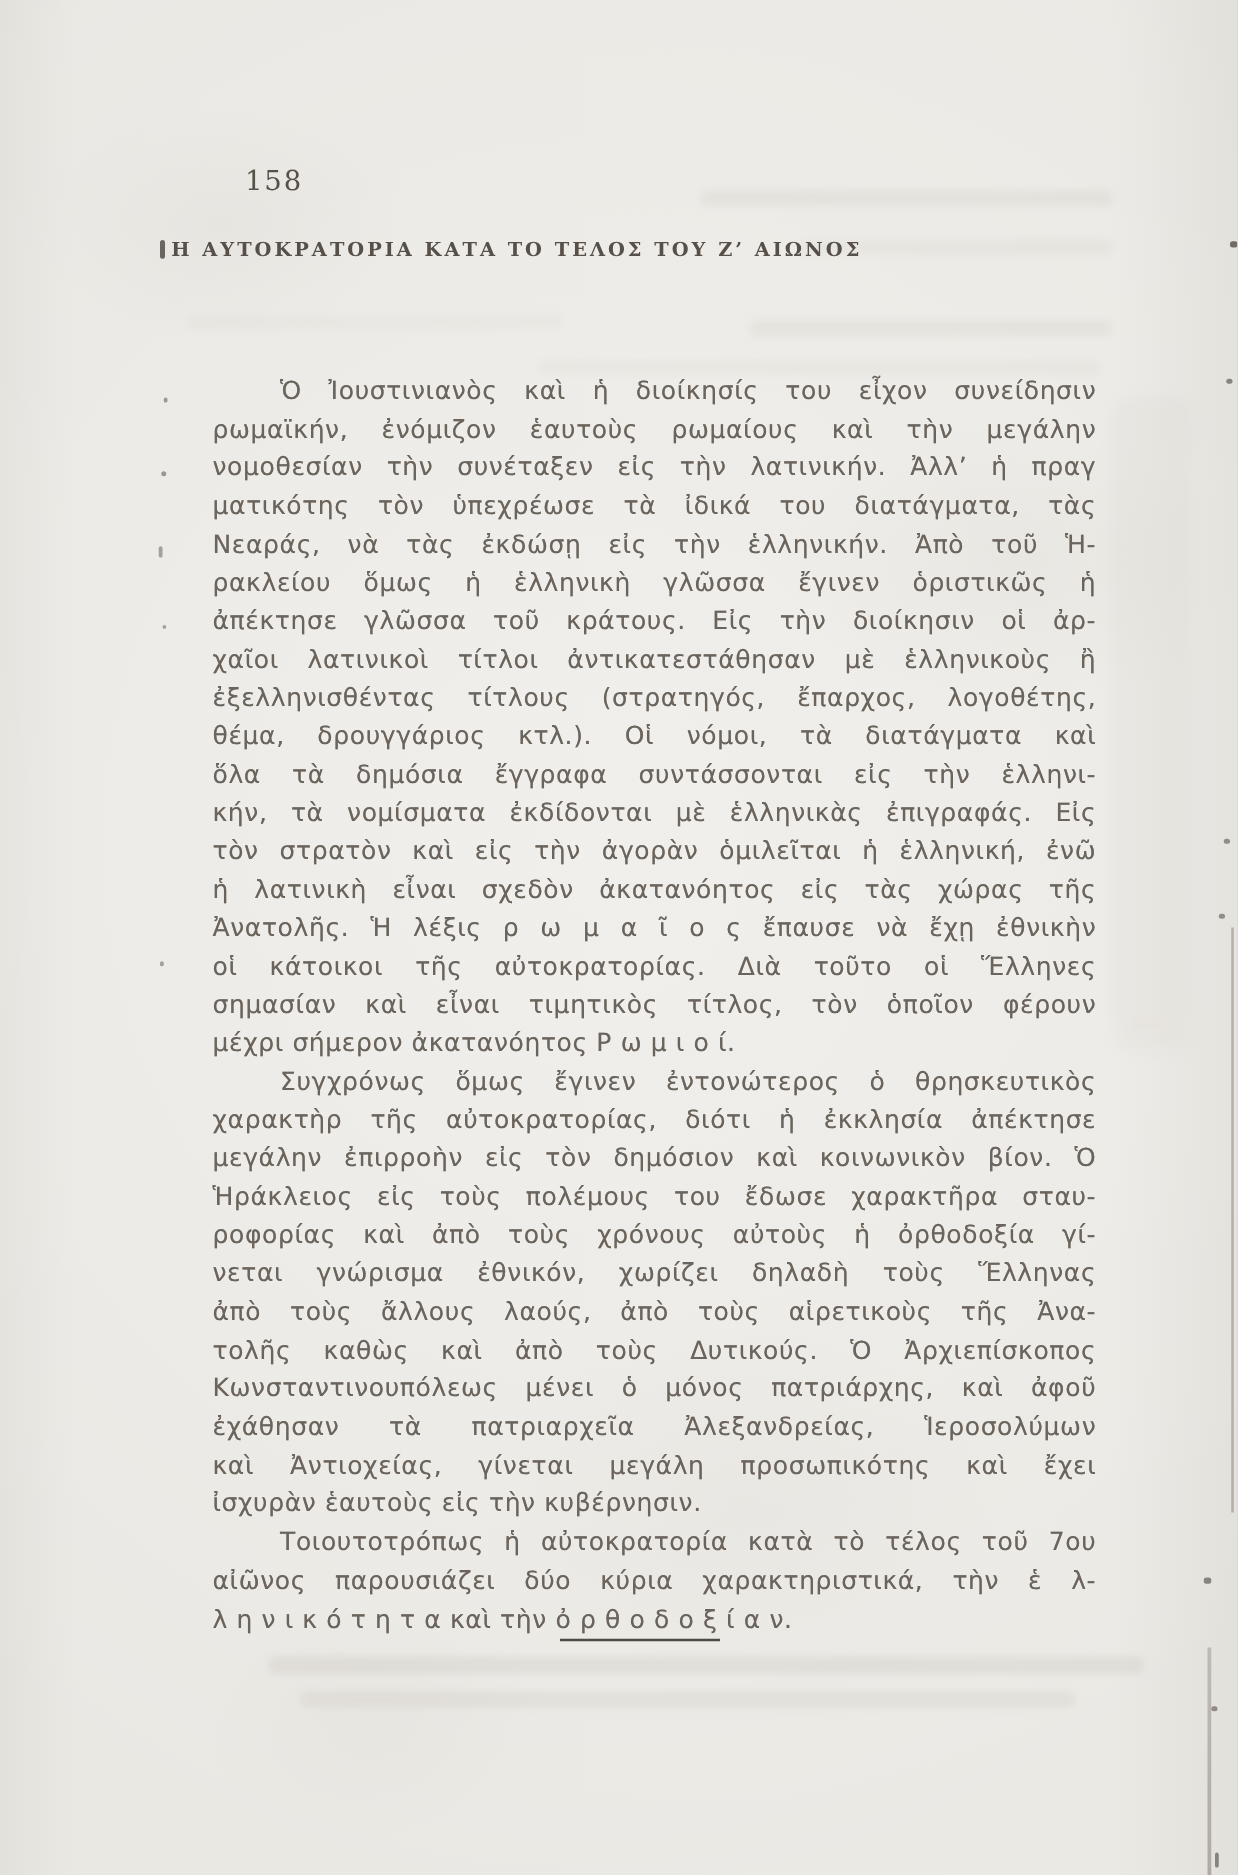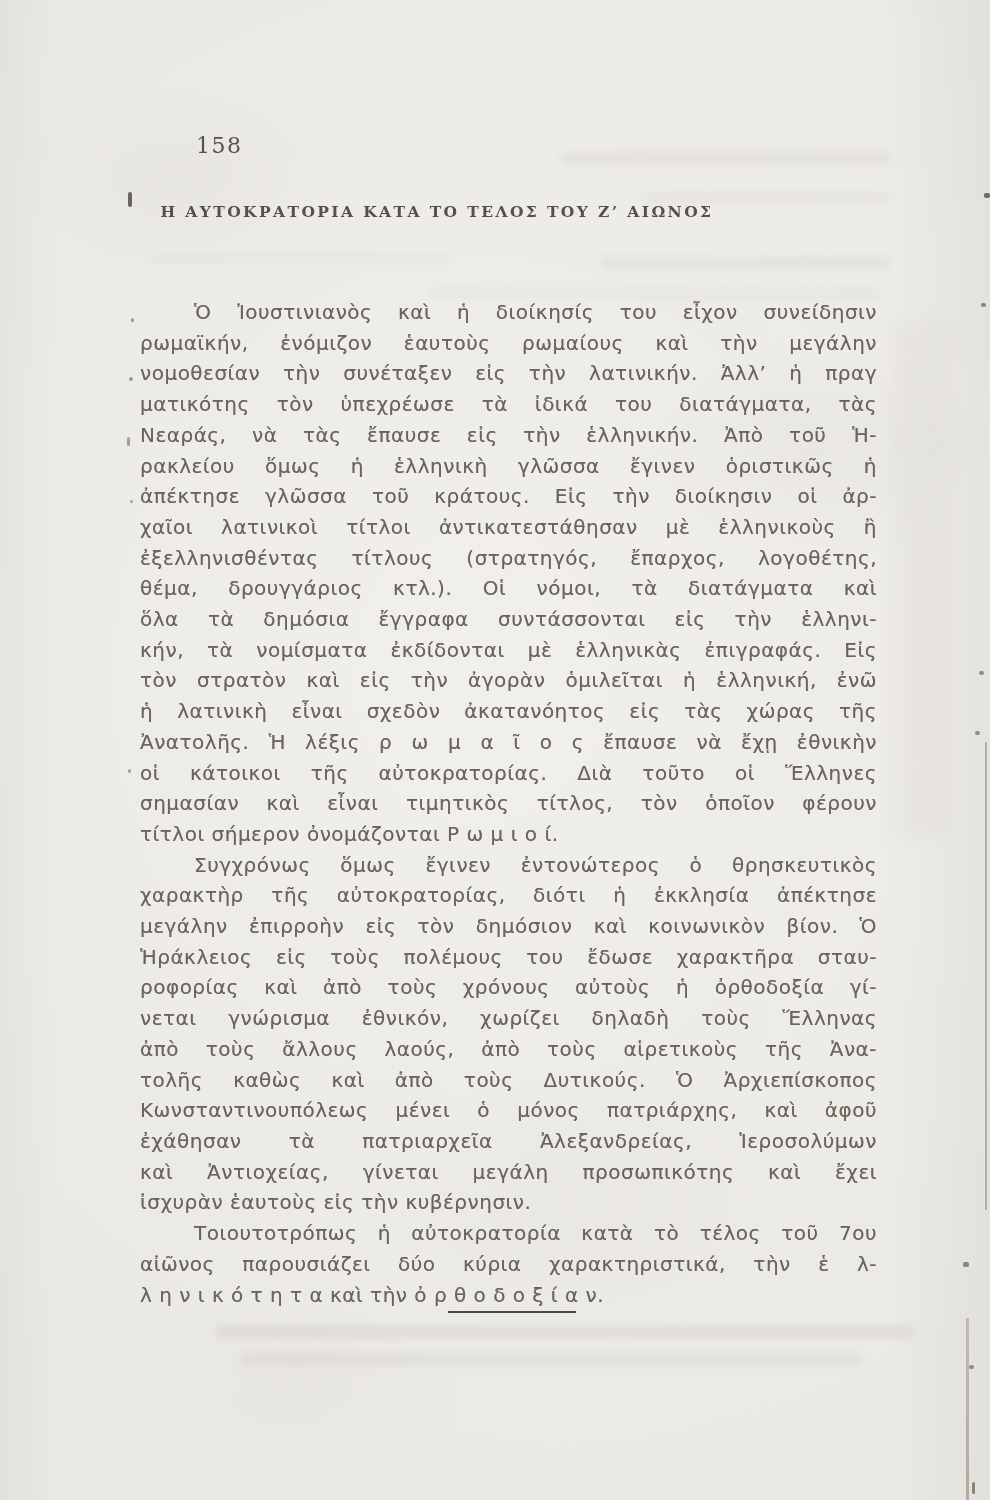--- a/index.html
+++ b/index.html
@@ -33,45 +33,45 @@
     top: 133px;
     font-family: "DejaVu Serif", serif;
     font-size: 22px;
     letter-spacing: 1.5px;
     color: #565149;
     margin-left: 10px;
   }
   .running-header {
     position: absolute;
     left: 137px;
-    top: 202px;
+    top: 190px;
     width: 600px;
     font-family: "DejaVu Serif", serif;
     font-weight: 700;
     font-size: 15.5px;
     letter-spacing: 2.4px;
     color: #565049;
     white-space: nowrap;
-    text-align: center;
   }
   .body-text {
     position: absolute;
     left: 140px;
     top: 297px;
     width: 737px;
     font-size: 20px;
     line-height: 30.7px;
     letter-spacing: 0.5px;
     color: #6a645c;
     text-shadow: 0 0 0.5px rgba(106,100,92,0.55);
   }
   .line {
     text-align: justify;
     text-align-last: justify;
     white-space: normal;
+    margin-left: 30px;
   }
   .line.indent { text-indent: 54px; }
   .line.par-end { text-align-last: left; }
   .end-rule {
     position: absolute;
     left: 448px;
     top: 1311px;
     width: 128px;
     height: 2px;
     background: #4e4a44;
@@ -144,34 +144,34 @@
 
   <div class="page-number">158</div>
 
   <div class="running-header">Η ΑΥΤΟΚΡΑΤΟΡΙΑ ΚΑΤΑ ΤΟ ΤΕΛΟΣ ΤΟΥ Ζ’ ΑΙΩΝΟΣ</div>
 
   <div class="body-text">
       <div class="line indent">Ὁ Ἰουστινιανὸς καὶ ἡ διοίκησίς του εἶχον συνείδησιν</div>
       <div class="line">ρωμαϊκήν, ἐνόμιζον ἑαυτοὺς ρωμαίους καὶ τὴν μεγάλην</div>
       <div class="line">νομοθεσίαν τὴν συνέταξεν εἰς τὴν λατινικήν. Ἀλλ’ ἡ πραγ</div>
       <div class="line">ματικότης τὸν ὑπεχρέωσε τὰ ἰδικά του διατάγματα, τὰς</div>
-      <div class="line">Νεαράς, νὰ τὰς ἔπαυσε εἰς τὴν ἑλληνικήν. Ἀπὸ τοῦ Ἡ-</div>
+      <div class="line">Νεαράς, νὰ τὰς ἐκδώσῃ εἰς τὴν ἑλληνικήν. Ἀπὸ τοῦ Ἡ-</div>
       <div class="line">ρακλείου ὅμως ἡ ἑλληνικὴ γλῶσσα ἔγινεν ὁριστικῶς ἡ</div>
       <div class="line">ἀπέκτησε γλῶσσα τοῦ κράτους. Εἰς τὴν διοίκησιν οἱ ἀρ-</div>
       <div class="line">χαῖοι λατινικοὶ τίτλοι ἀντικατεστάθησαν μὲ ἑλληνικοὺς ἢ</div>
       <div class="line">ἐξελληνισθέντας τίτλους (στρατηγός, ἔπαρχος, λογοθέτης,</div>
       <div class="line">θέμα, δρουγγάριος κτλ.). Οἱ νόμοι, τὰ διατάγματα καὶ</div>
       <div class="line">ὅλα τὰ δημόσια ἔγγραφα συντάσσονται εἰς τὴν ἑλληνι-</div>
       <div class="line">κήν, τὰ νομίσματα ἐκδίδονται μὲ ἑλληνικὰς ἐπιγραφάς. Εἰς</div>
       <div class="line">τὸν στρατὸν καὶ εἰς τὴν ἀγορὰν ὁμιλεῖται ἡ ἑλληνική, ἐνῶ</div>
       <div class="line">ἡ λατινικὴ εἶναι σχεδὸν ἀκατανόητος εἰς τὰς χώρας τῆς</div>
       <div class="line">Ἀνατολῆς. Ἡ λέξις ρ ω μ α ῖ ο ς ἔπαυσε νὰ ἔχῃ ἐθνικὴν</div>
       <div class="line">οἱ κάτοικοι τῆς αὐτοκρατορίας. Διὰ τοῦτο οἱ Ἕλληνες</div>
       <div class="line">σημασίαν καὶ εἶναι τιμητικὸς τίτλος, τὸν ὁποῖον φέρουν</div>
-      <div class="line par-end">τίτλοι σήμερον ὀνομάζονται Ρ ω μ ι ο ί.</div>
+      <div class="line par-end">μέχρι σήμερον ἀκατανόητος Ρ ω μ ι ο ί.</div>
       <div class="line indent">Συγχρόνως ὅμως ἔγινεν ἐντονώτερος ὁ θρησκευτικὸς</div>
       <div class="line">χαρακτὴρ τῆς αὐτοκρατορίας, διότι ἡ ἐκκλησία ἀπέκτησε</div>
       <div class="line">μεγάλην ἐπιρροὴν εἰς τὸν δημόσιον καὶ κοινωνικὸν βίον. Ὁ</div>
       <div class="line">Ἡράκλειος εἰς τοὺς πολέμους του ἔδωσε χαρακτῆρα σταυ-</div>
       <div class="line">ροφορίας καὶ ἀπὸ τοὺς χρόνους αὐτοὺς ἡ ὀρθοδοξία γί-</div>
       <div class="line">νεται γνώρισμα ἐθνικόν, χωρίζει δηλαδὴ τοὺς Ἕλληνας</div>
       <div class="line">ἀπὸ τοὺς ἄλλους λαούς, ἀπὸ τοὺς αἱρετικοὺς τῆς Ἀνα-</div>
       <div class="line">τολῆς καθὼς καὶ ἀπὸ τοὺς Δυτικούς. Ὁ Ἀρχιεπίσκοπος</div>
       <div class="line">Κωνσταντινουπόλεως μένει ὁ μόνος πατριάρχης, καὶ ἀφοῦ</div>
       <div class="line">ἐχάθησαν τὰ πατριαρχεῖα Ἀλεξανδρείας, Ἱεροσολύμων</div>

